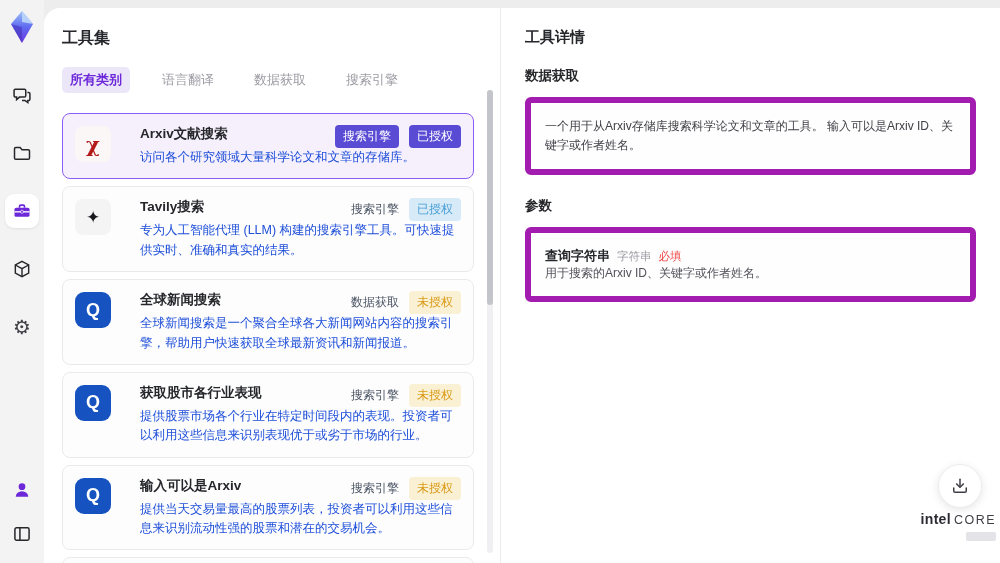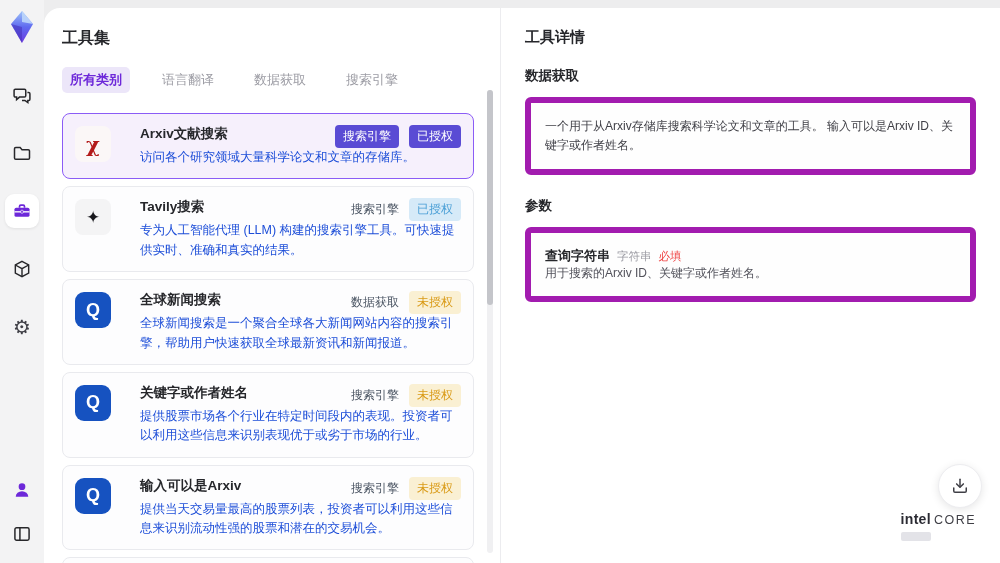--- a/index.html
+++ b/index.html
@@ -83,21 +83,21 @@
   .param-type { font-size:11.5px; color:#9b9ba3; }
   .param-required { font-size:11.5px; color:#ef4444; }
   .param-desc { font-size:12px; color:#52525b; }
   
   .fab {
     position:absolute; right:18px; bottom:55px; width:44px; height:44px; border-radius:50%;
     background:#ffffff; border:1px solid #ededf0; box-shadow:0 2px 8px rgba(0,0,0,.10);
     display:flex; align-items:center; justify-content:center; cursor:pointer; z-index:4;
   }
   .intel {
-    position:absolute; right:24px; bottom:18px; z-index:4; 
+    position:absolute; right:4px; bottom:18px; z-index:4; text-align:right;
     line-height:1.1; user-select:none;
   }
   .intel .row { display:flex; align-items:baseline; gap:3px; justify-content:flex-end; }
   .intel-word { font-size:14px; font-weight:700; color:#2b2b33; letter-spacing:.3px; }
   .core-word { font-size:12.5px; font-weight:400; color:#3f3f46; letter-spacing:1.5px; }
   .intel-sub { display:inline-block; margin-top:3px; width:30px; height:9px;
     background:#e3e3e8; border-radius:2px; }
   svg { display:block; }
 </style>
 </head>
@@ -227,21 +227,21 @@
         </div>
       </div>
 
       <div class="card">
         <div class="tool-icon blue">Q</div>
         <div class="badges">
           <span class="badge plain">搜索引擎</span>
           <span class="badge auth-no">未授权</span>
         </div>
         <div class="card-body">
-          <div class="card-title">关键字或作者姓名</div>
+          <div class="card-title">获取股市各行业表现</div>
           <div class="card-desc">提供股票市场各个行业在特定时间段内的表现。投资者可以利用这些信息来识别表现优于或劣于市场的行业。</div>
         </div>
       </div>
 
       <div class="card">
         <div class="tool-icon blue">Q</div>
         <div class="badges">
           <span class="badge plain">搜索引擎</span>
           <span class="badge auth-no">未授权</span>
         </div>

